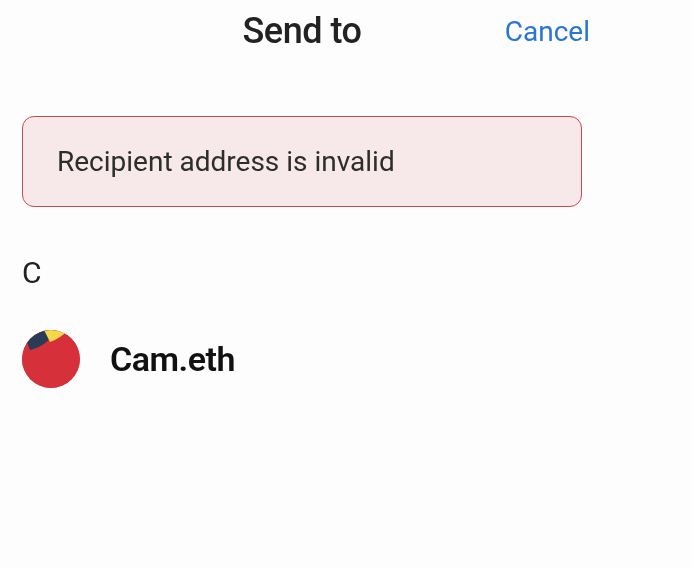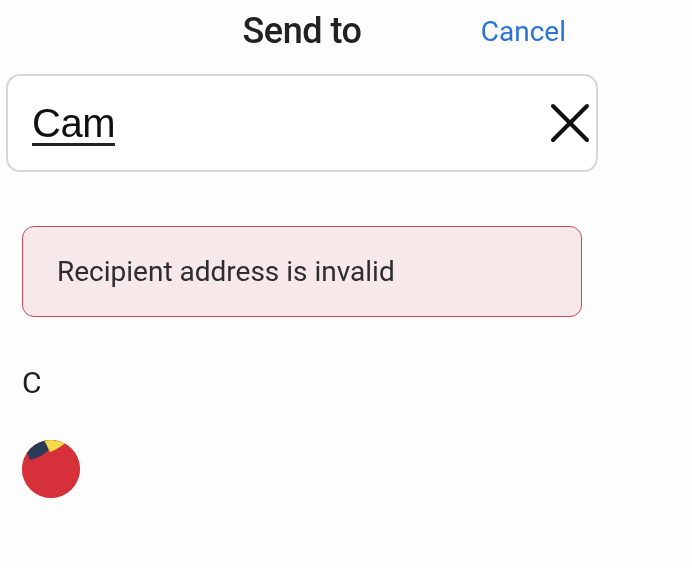--- a/index.html
+++ b/index.html
@@ -1,20 +1,20 @@
 <!DOCTYPE html>
 <html><head>
 <meta charset="utf-8">
 <style>
   * { box-sizing: border-box; margin: 0; padding: 0; }
   html, body { width: 692px; height: 568px; font-family: -apple-system, BlinkMacSystemFont, "Segoe UI", Roboto, Helvetica, Arial, sans-serif; background: #fdfdfd; color: #111; overflow: hidden; }
   .screen { width: 604px; height: 568px; position: relative; }
   .header { position: relative; height: 62px; display: flex; align-items: center; justify-content: center; }
   .title { font-size: 36px; font-weight: 500; color: #222; letter-spacing: -0.5px; }
-  .cancel { position: absolute; right: 38px; top: 50%; transform: translateY(-50%); font-size: 28px; color: #2a74d8; cursor: pointer; font-weight: 400; }
+  .cancel { position: absolute; right: 14px; top: 50%; transform: translateY(-50%); font-size: 28px; color: #2a74d8; cursor: pointer; font-weight: 400; }
   .search-wrap { margin: 12px 6px 0 6px; border: 2px solid #d6d6d6; border-radius: 14px; height: 98px; display: flex; align-items: center; padding: 0 24px; background: #fff; }
   .search-input { flex: 1; border: none; outline: none; font-size: 40px; font-weight: 400; letter-spacing: -0.5px; color: #111; background: transparent; text-decoration: underline; text-decoration-color: #222; text-underline-offset: 6px; }
   .clear-btn { width: 46px; height: 46px; display: flex; align-items: center; justify-content: center; cursor: pointer; }
   .clear-btn svg { width: 46px; height: 46px; }
   .error-box { margin: 54px 22px 0 22px; border: 1.5px solid #c84a55; background: #f7e8e9; border-radius: 12px; padding: 28px 34px; }
   .error-text { font-size: 28px; color: #2d2d2d; font-weight: 400; }
   .section-letter { margin: 48px 0 0 22px; font-size: 30px; color: #222; font-weight: 400; }
   .contact-row { display: flex; align-items: center; margin: 40px 0 0 22px; cursor: pointer; }
   .avatar { width: 58px; height: 58px; border-radius: 50%; overflow: hidden; flex-shrink: 0; position: relative; background:#d33; }
   .avatar svg { width: 58px; height: 58px; display:block; }
@@ -25,42 +25,34 @@
 </head>
 <body>
 
 <div class="screen">
 
   <div class="header">
     <div class="title">Send to</div>
     <div class="cancel">Cancel</div>
   </div>
 
-  <div class="search-wrap">
-    <input class="search-input" type="text" value="Cam" style="">
-    <div class="clear-btn">
-      <svg viewBox="0 0 46 46">
-        <line x1="6" y1="6" x2="40" y2="40" stroke="#111" stroke-width="4" stroke-linecap="round"></line>
-        <line x1="40" y1="6" x2="6" y2="40" stroke="#111" stroke-width="4" stroke-linecap="round"></line>
-      </svg>
-    </div>
-  </div>
 
   <div class="error-box">
     <div class="error-text">Recipient address is invalid</div>
   </div>
 
   <div class="section-letter">C</div>
 
   <div class="contact-row">
     <div class="avatar">
       <svg viewBox="0 0 58 58">
         <circle cx="29" cy="29" r="29" fill="#d6303a"></circle>
         <path d="M0 0 L34 0 A40 40 0 0 1 8 20 Z" fill="#2b3a55"></path>
         <path d="M22 0 L46 0 A42 42 0 0 1 28 12 Z" fill="#f4d84a"></path>
         <path d="M0 30 A29 29 0 0 0 15 55 L0 55 Z" fill="#b02832"></path>
       </svg>
     </div>
     <div class="contact-info">
+      <div class="contact-name">Cam.eth</div>
     </div>
   </div>
 
 </div>
 
 </body></html>

